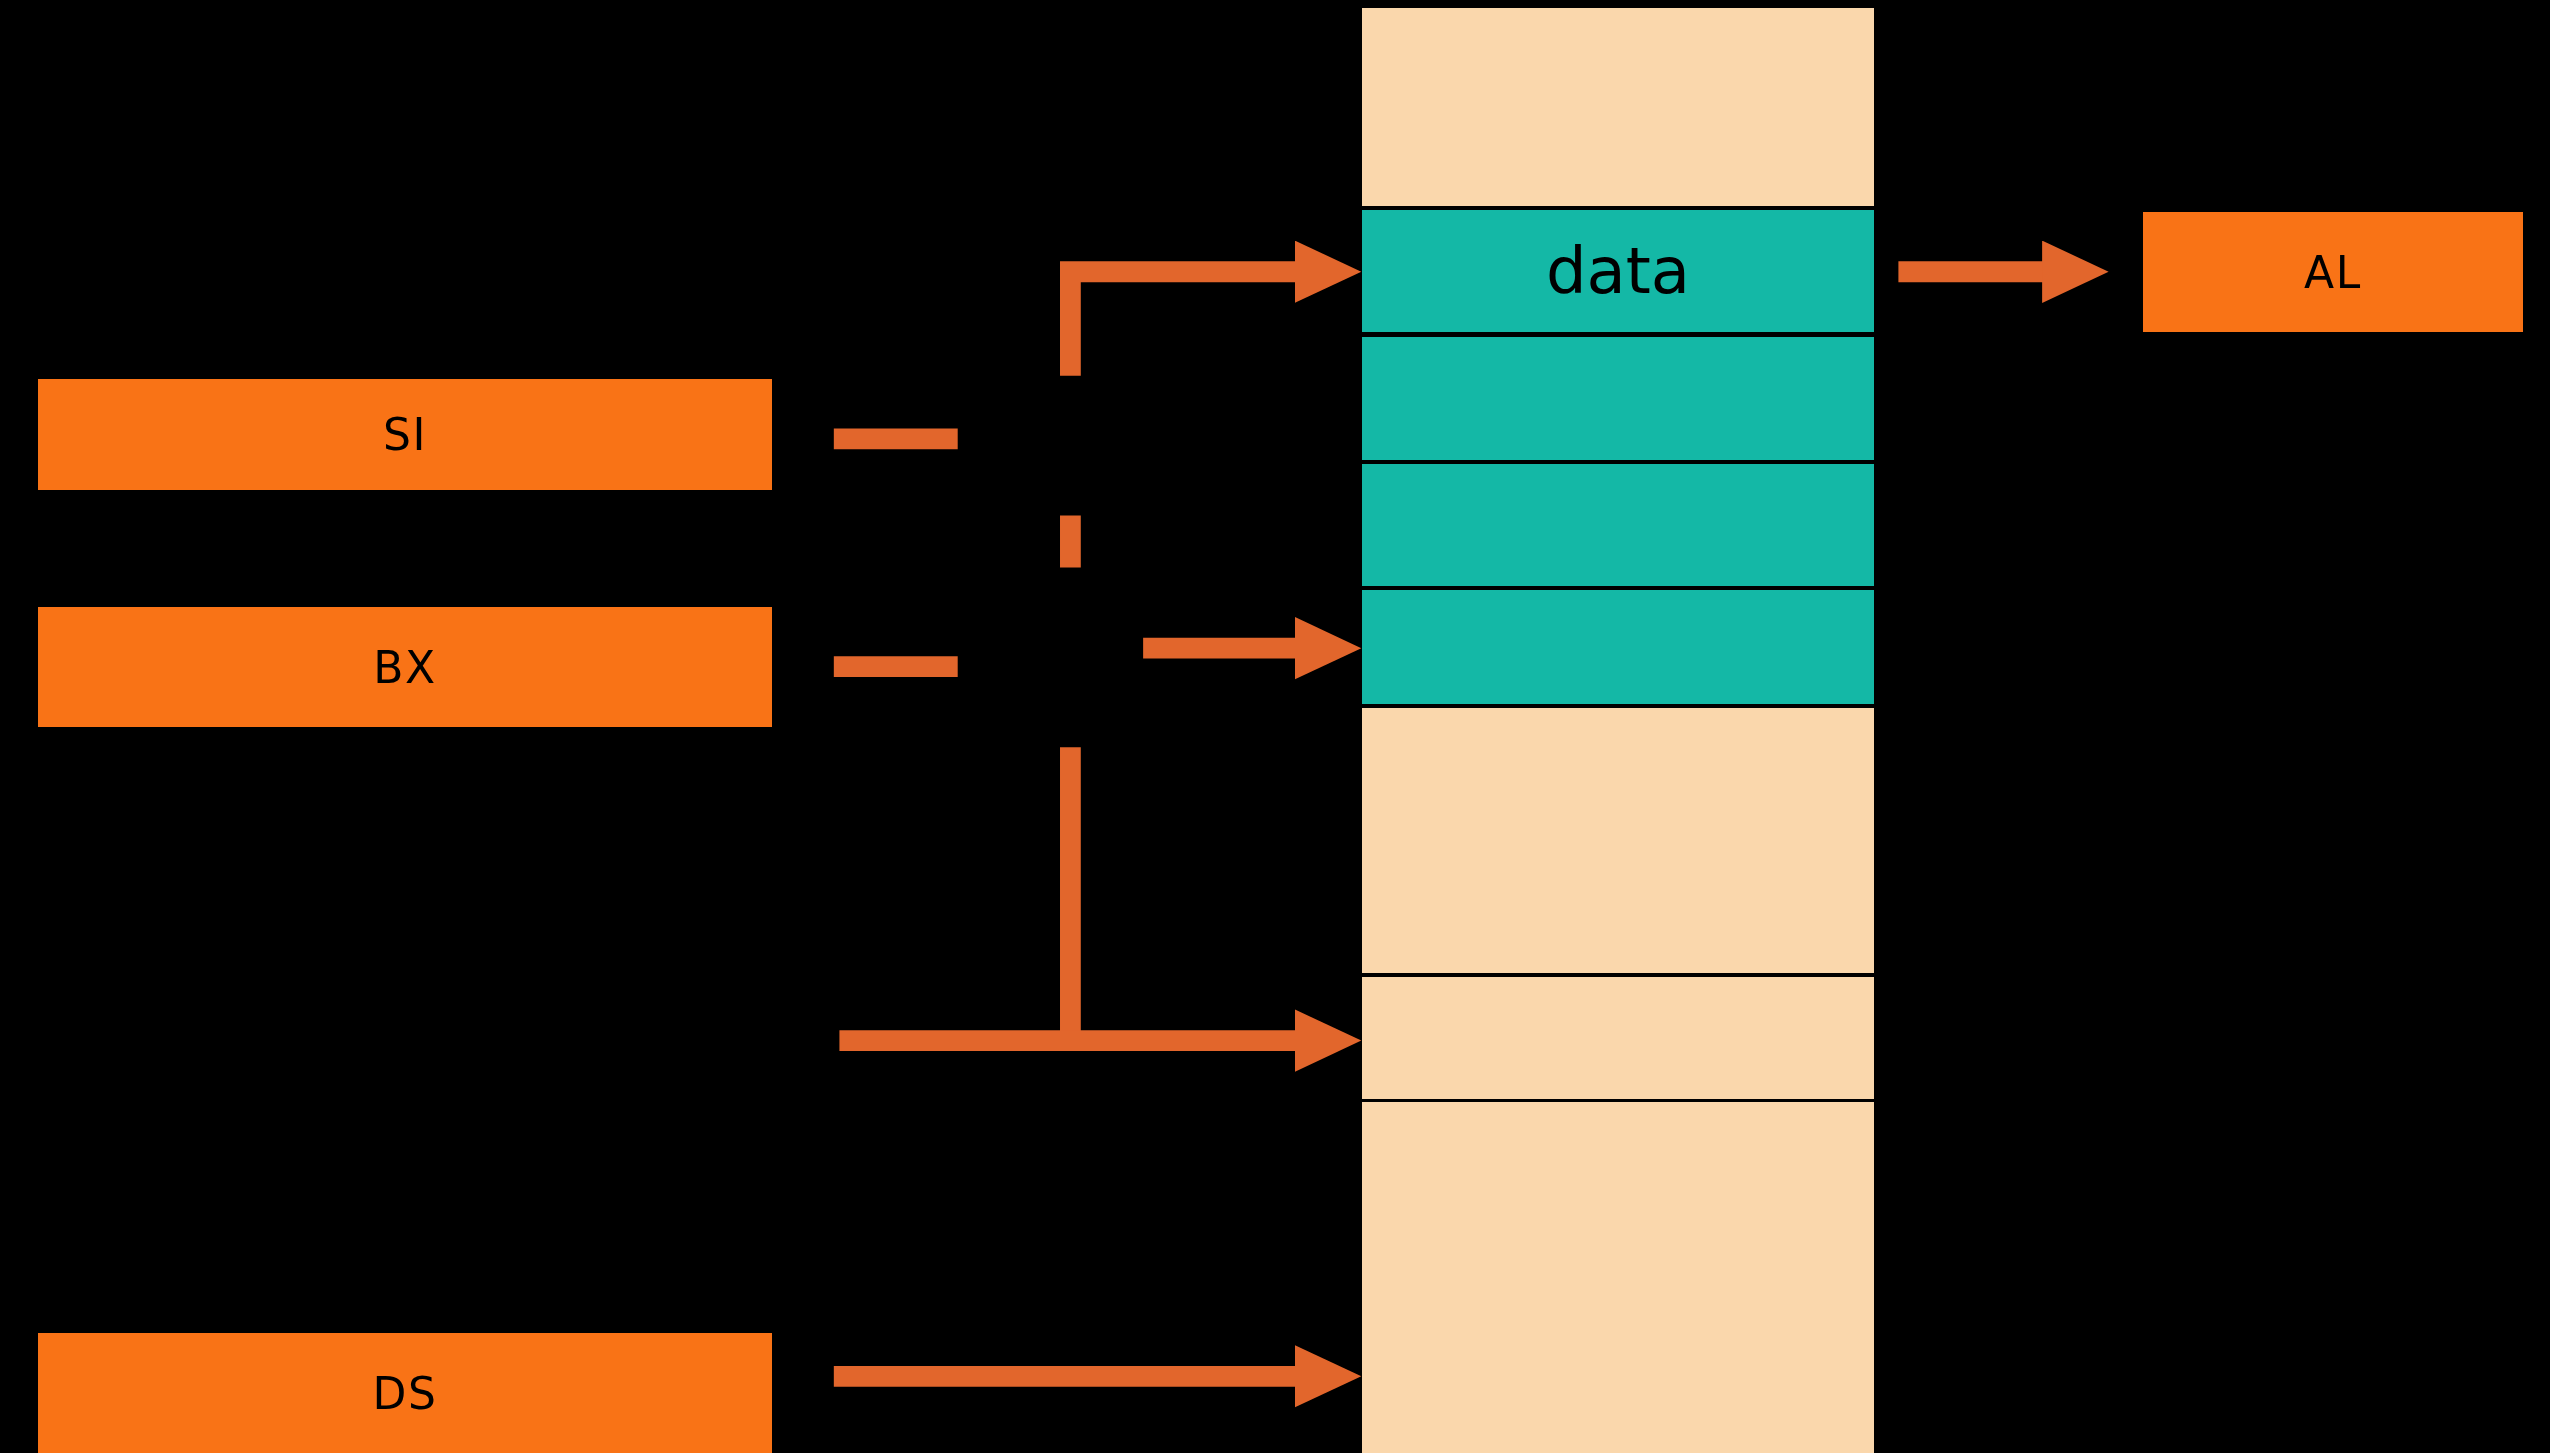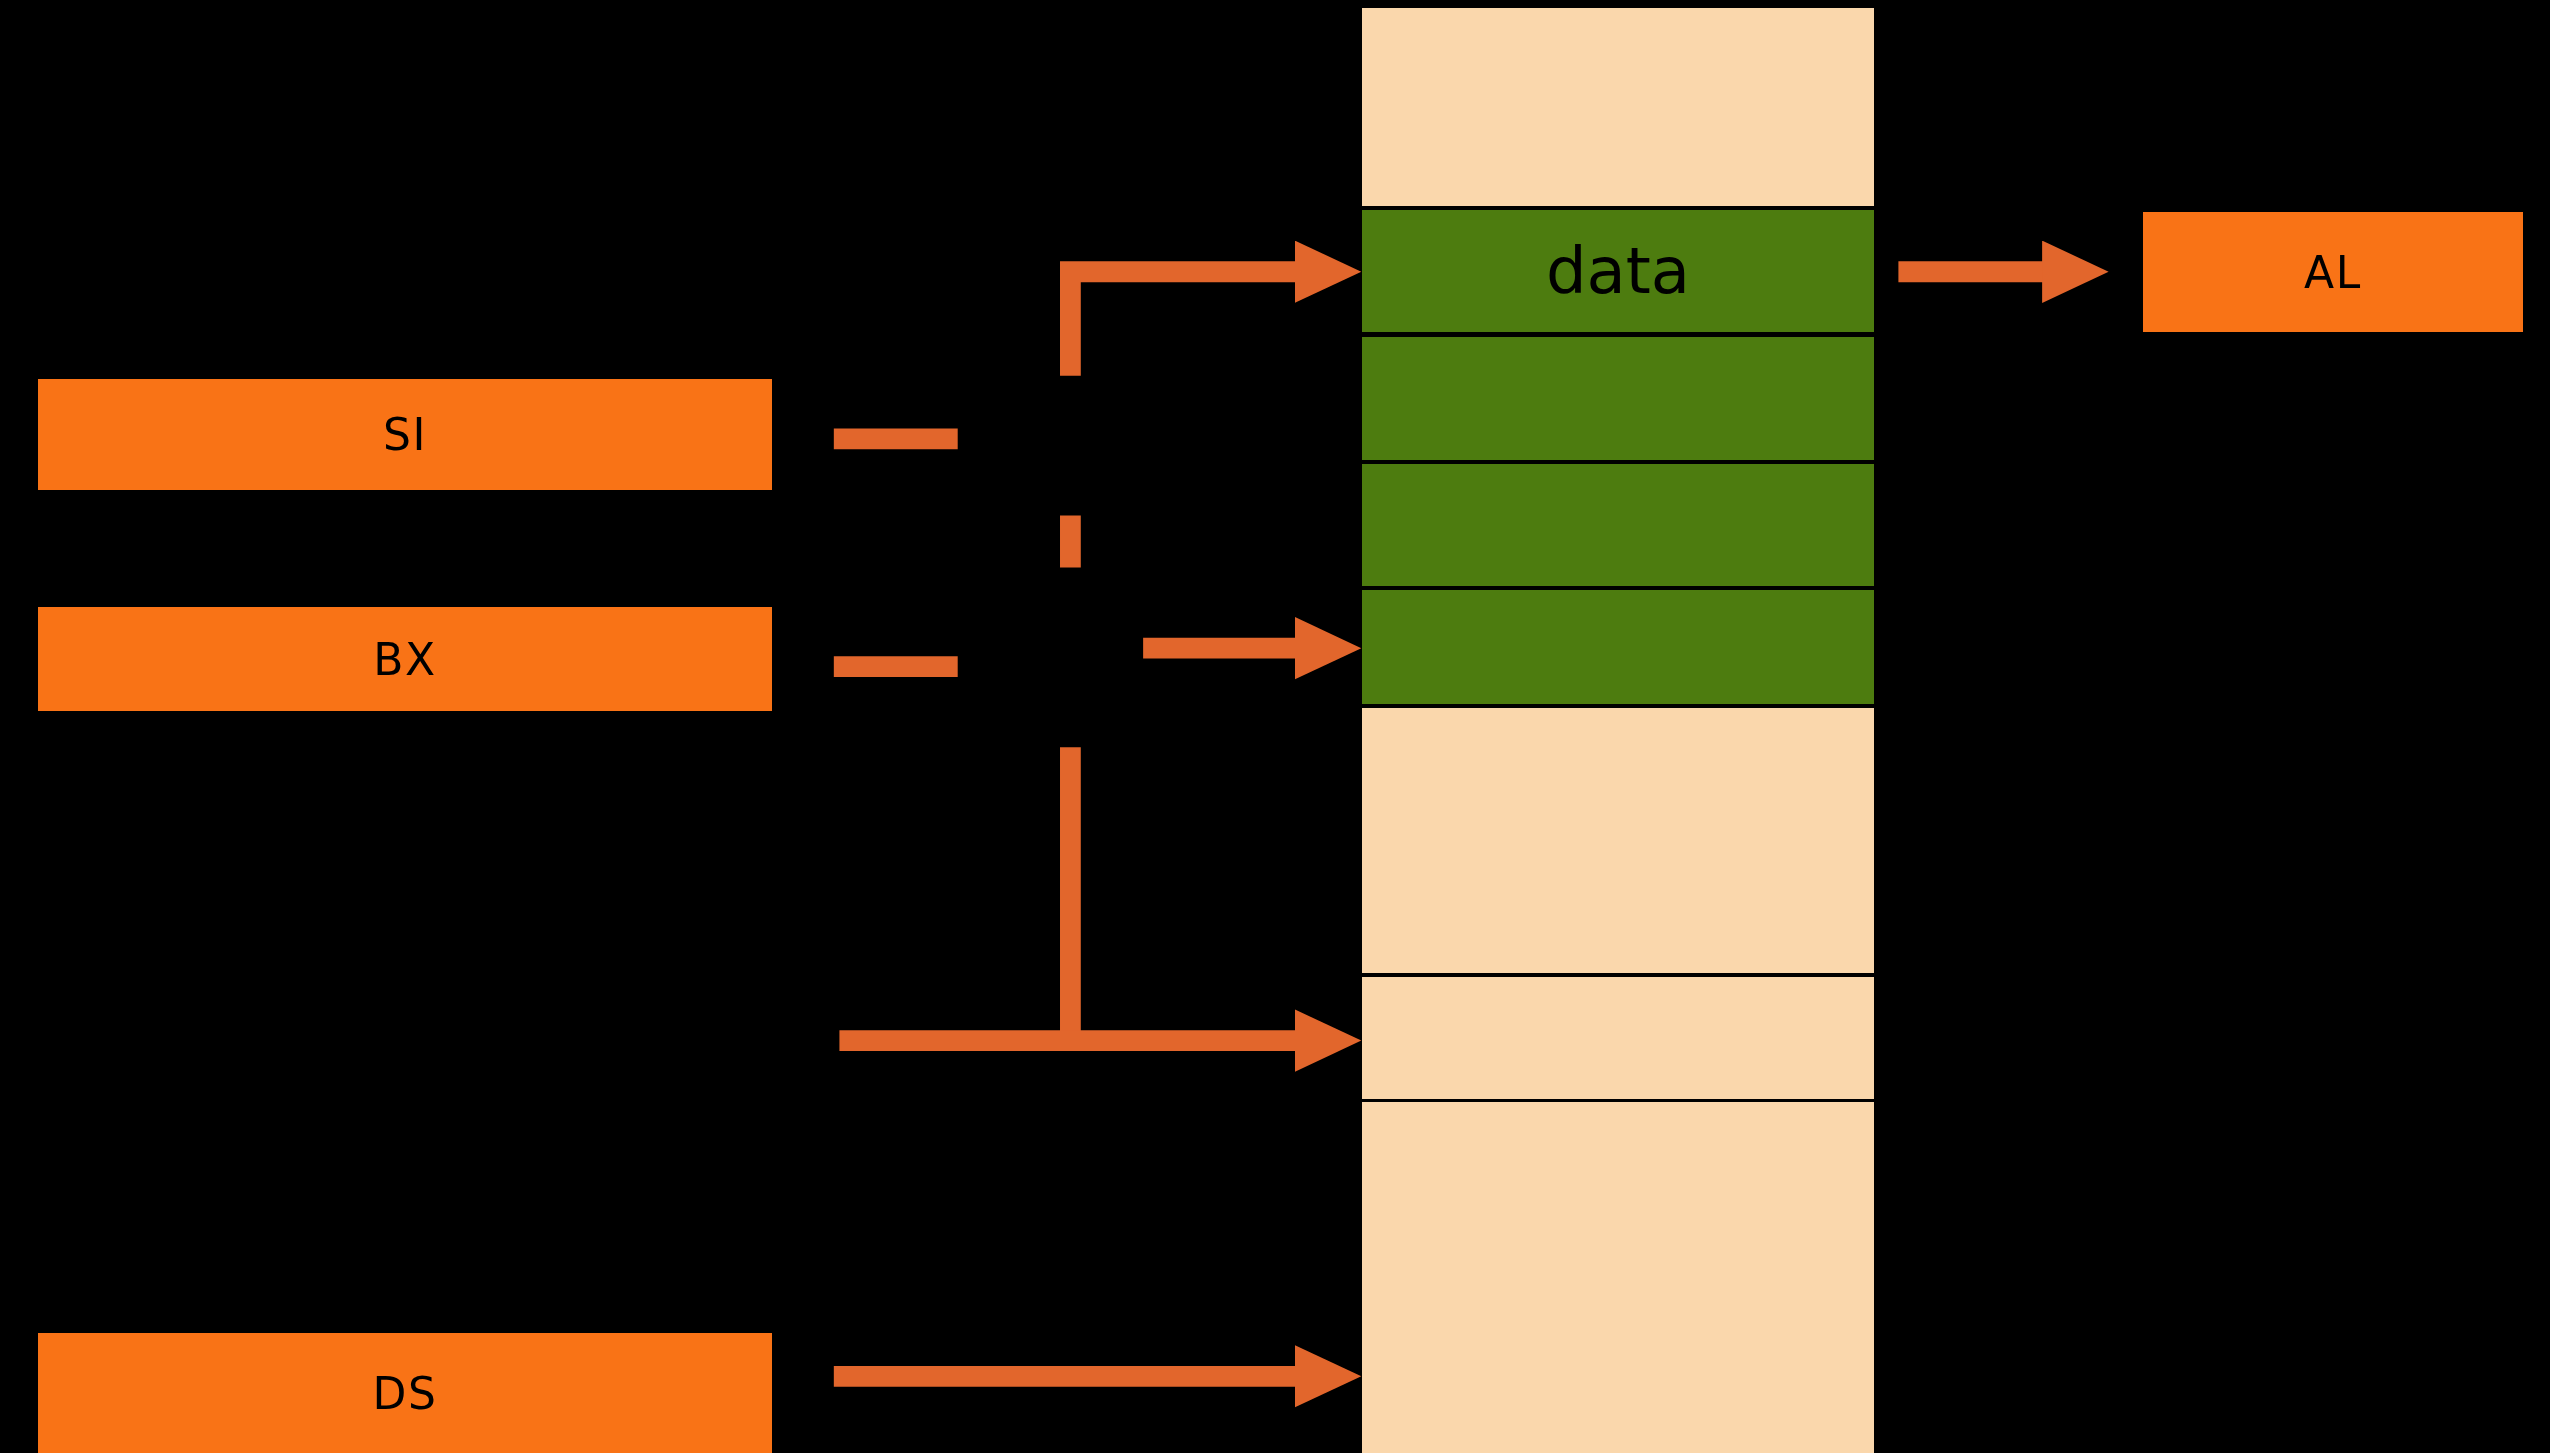--- a/index.html
+++ b/index.html
@@ -25,21 +25,21 @@
     position:absolute;
     left:1362px;
     width:512px;
     background:#FAD7AC;
     display:flex;
     align-items:center;
     justify-content:center;
     color:#000000;
     font-size:64px;
   }
-  .mem-cell.highlight{ background:#4d7c0f; }
+  .mem-cell.highlight{ background:#14b8a6; }
   svg.arrows{
     position:absolute;
     left:0; top:0;
     width:2550px; height:1453px;
     pointer-events:none;
   }
   .arrow{
     stroke:#E2662C;
     stroke-width:26;
     fill:none;
@@ -47,21 +47,21 @@
 </style>
 </head>
 <body>
 
 <div class="canvas">
 
   <div class="box" style="left:38px; top:379px; width:734px; height:111px;">
     <span>SI</span>
   </div>
 
-  <div class="box" style="left:38px; top:607px; width:734px; height:104px;">
+  <div class="box" style="left:38px; top:607px; width:734px; height:120px;">
     <span>BX</span>
   </div>
 
   <div class="box" style="left:38px; top:1317px; width:734px; height:121px;margin-top:16px;">
     <span>DS</span>
   </div>
 
   <div class="mem-cell" style="top:8px;   height:198px;"></div>
   <div class="mem-cell highlight" style="top:210px;  height:122px;">
     <span>data</span>

